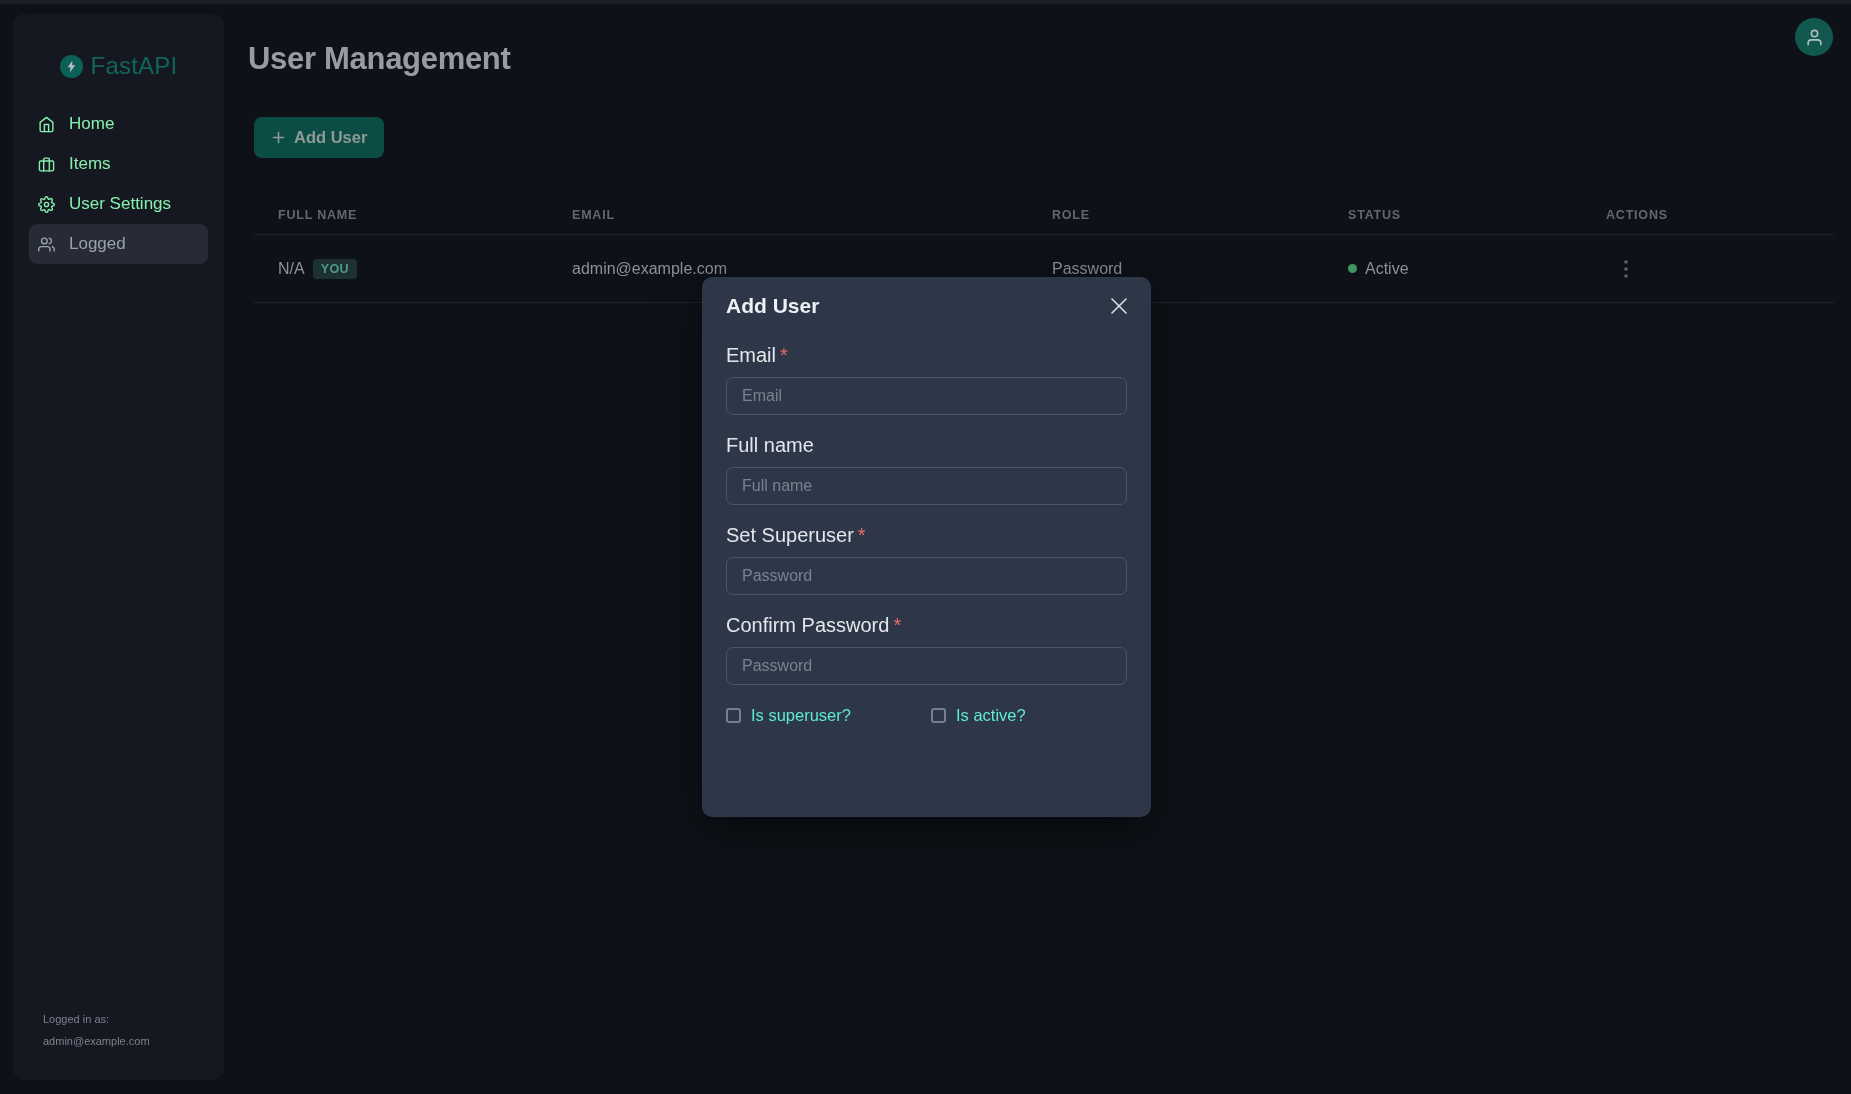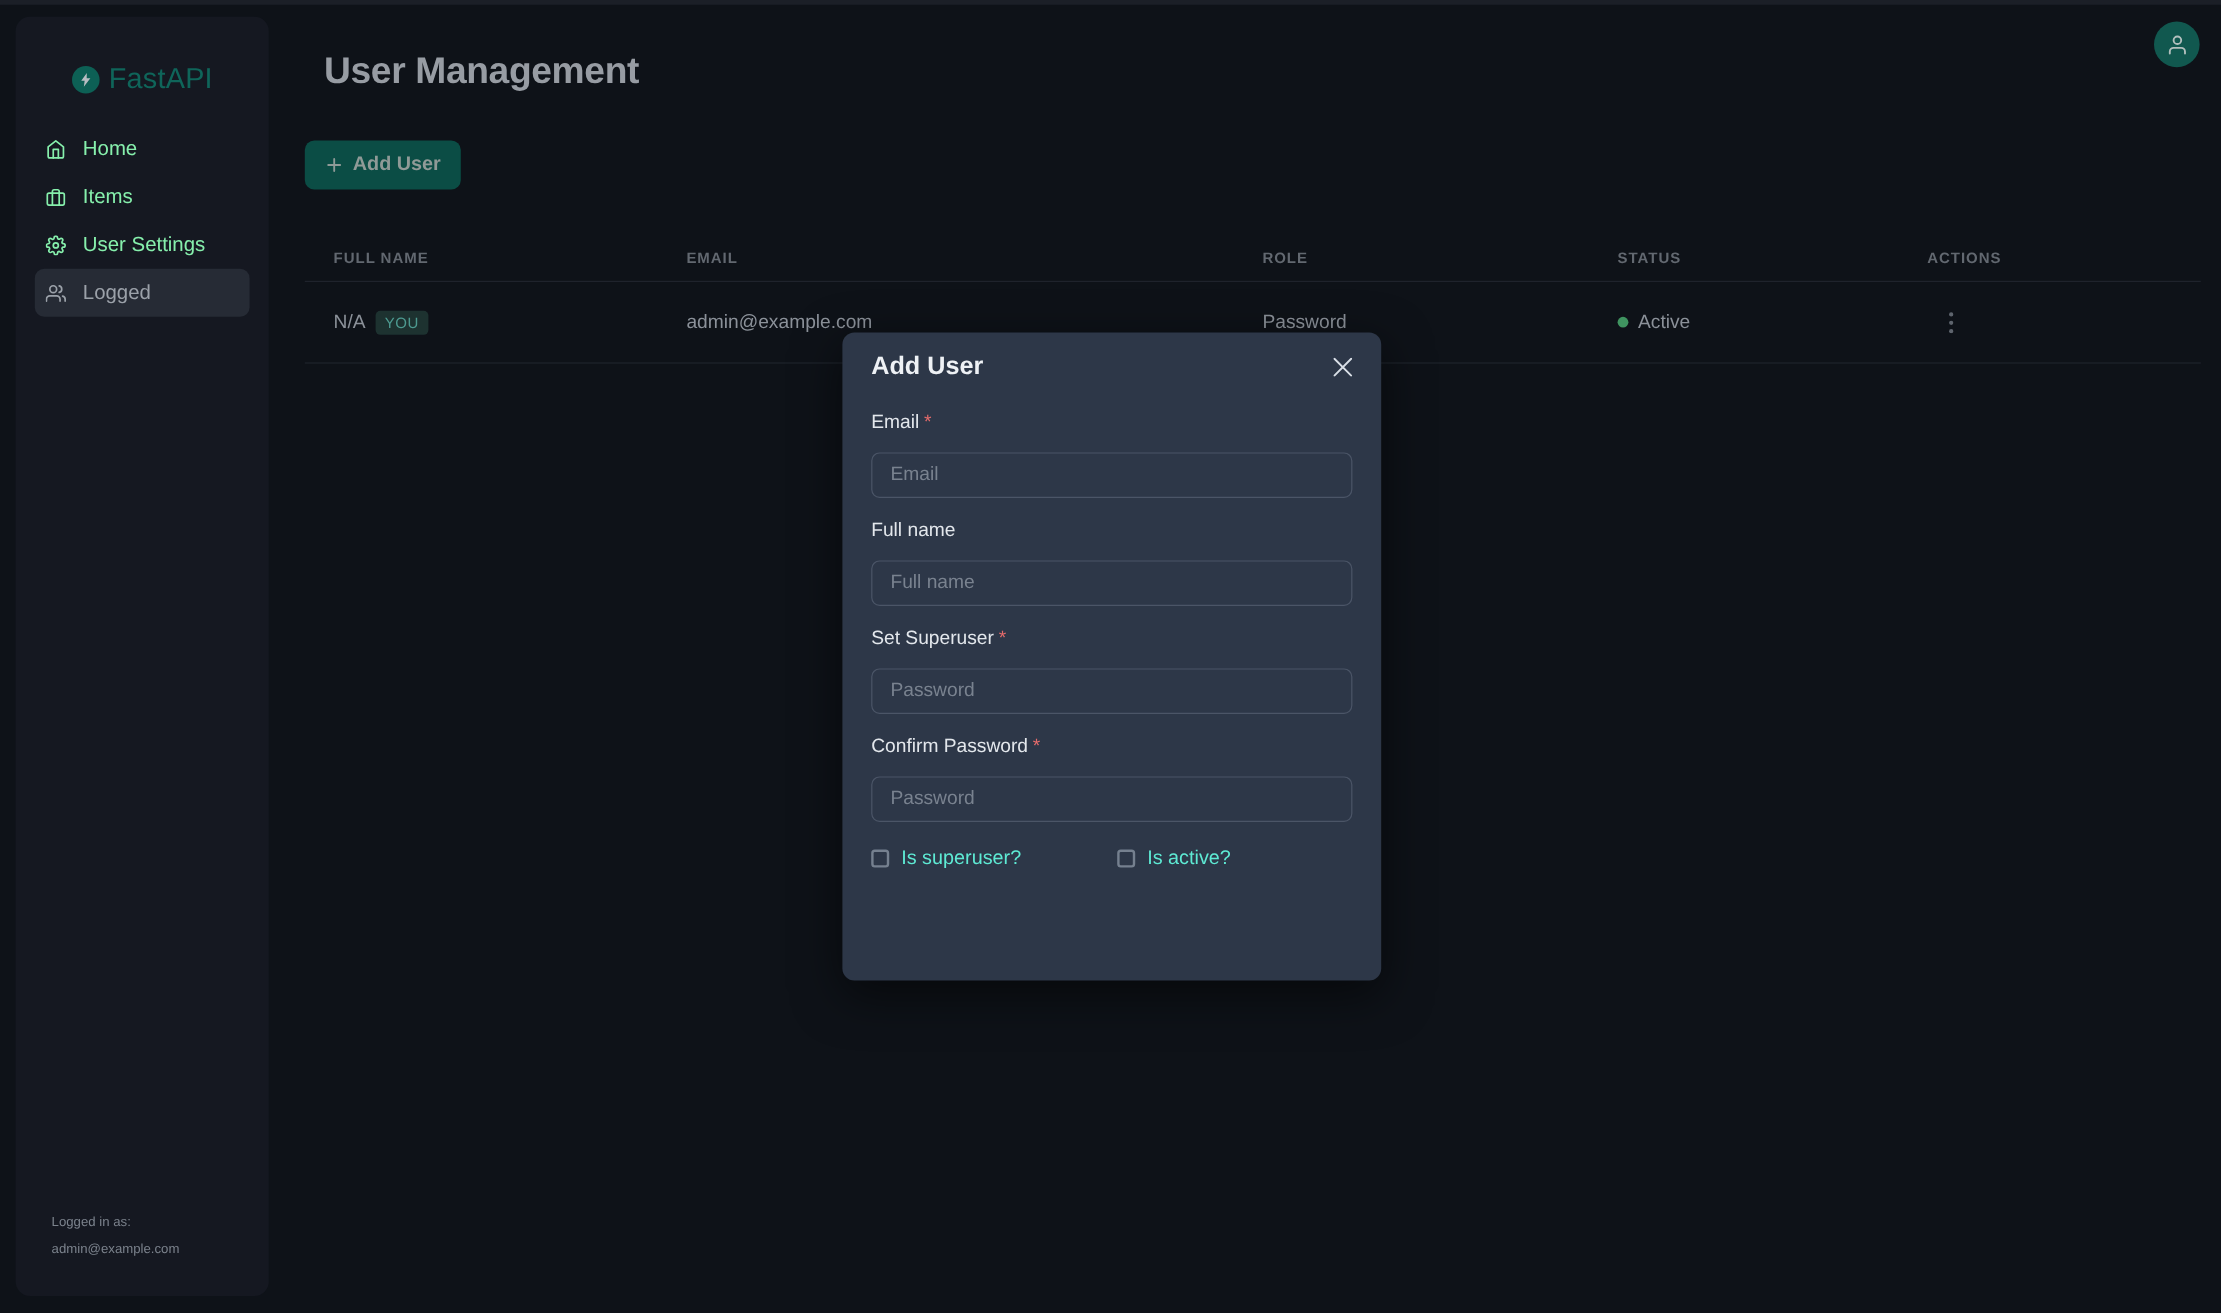--- a/index.html
+++ b/index.html
@@ -48,21 +48,21 @@
   
   .avatar-btn {
     position: absolute; left: 1795px; top: 18px; width: 38px; height: 38px;
     border-radius: 50%; background: #11584f; border: none; cursor: pointer;
     display: flex; align-items: center; justify-content: center;
   }
   .avatar-btn svg { width: 19px; height: 19px; stroke: #b2bfbd; fill: none;
     stroke-width: 2; stroke-linecap: round; stroke-linejoin: round; }
 
   .page-title {
-    position: absolute; left: 270px; top: 41px;
+    position: absolute; left: 248px; top: 41px;
     font-size: 31px; font-weight: 700; color: #979ca3; letter-spacing: -0.3px;
   }
   .add-user-btn {
     position: absolute; left: 254px; top: 117px; height: 41px;
     background: #0b4d45; color: #8f9a97; border: none; border-radius: 8px;
     font-family: inherit; font-size: 16.5px; font-weight: 700;
     display: flex; align-items: center; gap: 8px; padding: 0 17px; cursor: pointer;
   }
   .add-user-btn svg { width: 15px; height: 15px; stroke: #8f9a97; stroke-width: 2.5;
     stroke-linecap: round; }
@@ -74,21 +74,21 @@
   }
   .tr.head { height: 40px; }
   .tr.row { height: 68px; }
   .th {
     padding-left: 24px; font-size: 12.5px; font-weight: 700; letter-spacing: 0.8px;
     color: #626870; text-transform: uppercase;
   }
   .td { padding-left: 24px; font-size: 16px; color: #8b9199; display: flex; align-items: center; }
   .badge-you {
     display: inline-block; margin-left: 8px; padding: 3px 8px; border-radius: 4px;
-    background: #1d3230; color: #4d9a90; font-size: 12.5px; font-weight: 400;
+    background: #1d3230; color: #4d9a90; font-size: 12.5px; font-weight: 700;
     letter-spacing: 0.4px;
   }
   .status-dot {
     width: 9px; height: 9px; border-radius: 50%; background: #3f9460;
     display: inline-block; margin-right: 8px;
   }
   .ellipsis-btn {
     background: none; border: none; cursor: pointer; margin-left: 14px;
     display: flex; align-items: center; padding: 4px;
   }
@@ -102,21 +102,21 @@
     color: #e3e7ec;
   }
   .modal-title { margin-top: 17px; font-size: 21px; font-weight: 700; color: #eef1f5; }
   .modal-close {
     position: absolute; top: 17px; right: 20px; width: 24px; height: 24px;
     background: none; border: none; cursor: pointer;
     display: flex; align-items: center; justify-content: center;
   }
   .modal-close svg { width: 16px; height: 16px; stroke: #d8dee6; stroke-width: 1.6;
     stroke-linecap: round; }
-  .field-label { font-size: 16px; color: #e3e7ec; height: 20px; }
+  .field-label { font-size: 20px; color: #e3e7ec; height: 20px; }
   .field-label .req { color: #e36b6b; margin-left: 4px; }
   .fgroup-first { margin-top: 26px; }
   .fgroup { margin-top: 19px; }
   .field-input {
     margin-top: 13px; width: 100%; height: 38px; border-radius: 7px;
     border: 1px solid #4b5567; background: transparent; outline: none;
     padding: 0 15px; font-family: inherit; font-size: 16px; color: #e3e7ec;
   }
   .field-input::placeholder { color: #79828f; }
   .checks { margin-top: 21px; display: flex; align-items: center; }

